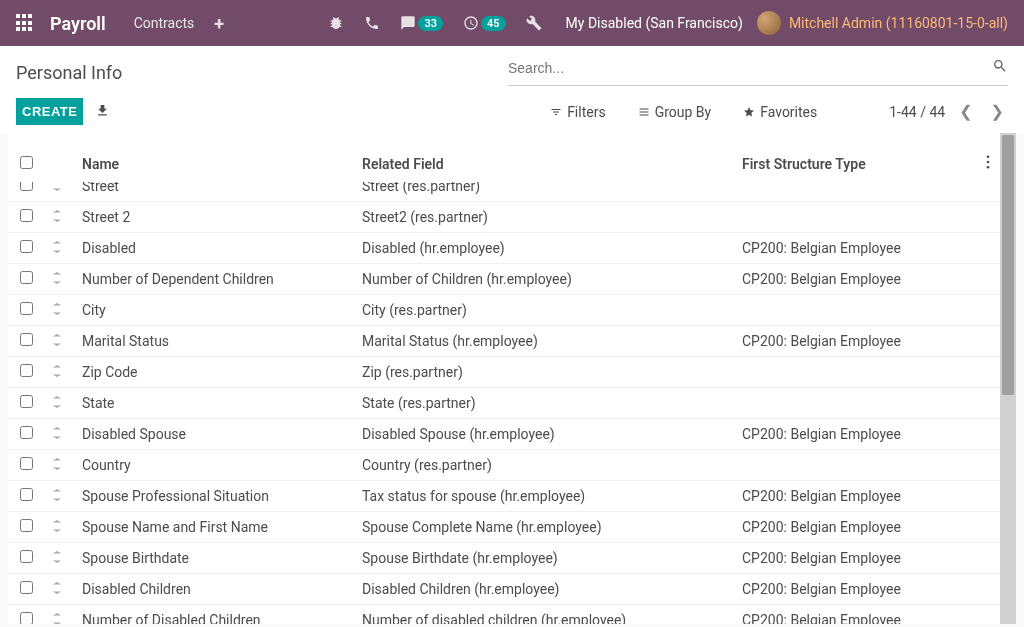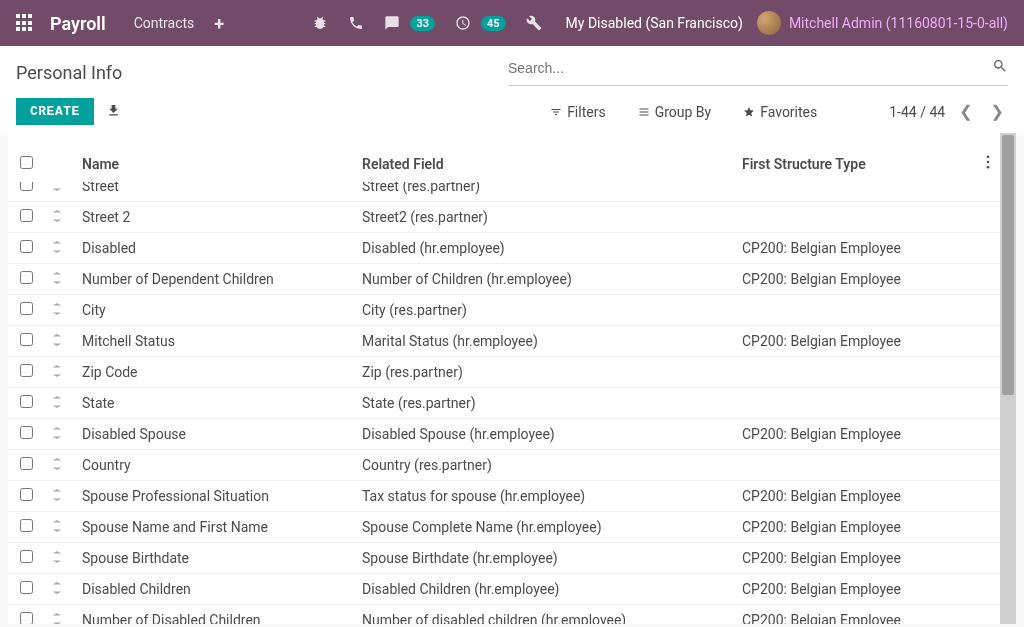--- a/index.html
+++ b/index.html
@@ -5,38 +5,38 @@
 * { margin: 0; padding: 0; box-sizing: border-box; }
 body { font-family: -apple-system, BlinkMacSystemFont, "Segoe UI", Roboto, sans-serif; font-size: 13px; color: #4c4c4c; background: #f9f9f9; width: 1024px; height: 627px; overflow: hidden; }
 
 .topbar { background: #714B67; height: 46px; display: flex; align-items: center; padding: 0 16px; color: #fff; }
 .apps-icon { display: inline-flex; flex-wrap: wrap; width: 18px; height: 18px; gap: 2px; margin-right: 16px; cursor: pointer; }
 .apps-icon span { width: 4px; height: 4px; background: #fff; }
 .app-title { font-size: 18px; font-weight: 600; margin-right: 28px; }
 .nav-link { color: #e5e5e5; font-size: 14px; margin-right: 20px; cursor: pointer; }
 .nav-plus { color: #e7e0e5; font-size: 18px; font-weight: bold; cursor: pointer; }
 .spacer { flex: 1; }
-.top-icon { margin: 0 10px; cursor: pointer; color: #e7e0e5; position: relative; display: inline-flex; align-items: center; gap: 8px; }
+.top-icon { margin: 0 10px; cursor: pointer; color: #e7e0e5; position: relative; display: inline-flex; align-items: center; }
 .top-icon svg { width: 16px; height: 16px; fill: #e7e0e5; }
 .badge { background: #00A09D; color: #fff; font-size: 11px; font-weight: 600; border-radius: 10px; padding: 1px 6px; margin-left: 2px; }
 .company { color: #fff; font-size: 14px; margin: 0 14px; cursor: pointer; }
 .avatar { width: 24px; height: 24px; border-radius: 50%; background: radial-gradient(circle at 30% 30%, #d4a574, #8b6239); margin-right: 8px; display:inline-block; }
-.user { color: #f0abfc; font-size: 14px; cursor: pointer; display: flex; align-items: center; }
+.user { color: #fdba74; font-size: 14px; cursor: pointer; display: flex; align-items: center; }
 
 .control-panel { background: #fff; padding: 12px 16px 8px 16px;}
 .cp-row1 { display: flex; justify-content: space-between; align-items: center; margin-bottom: 12px; }
 .breadcrumb { font-size: 18px; color: #4c4c4c; }
 .search-box { flex: 0 0 500px; display: flex; align-items: center; border-bottom: 1px solid #ccc; padding-bottom: 8px; margin-left: 28px; }
 .search-input { flex: 1; border: none; outline: none; font-size: 14px; color: #666; background: transparent; }
 .search-icon { cursor: pointer; }
 .search-icon svg { width: 16px; height: 16px; fill: #666; }
 
 .cp-row2 { display: flex; justify-content: space-between; align-items: center; }
 .cp-left { display: flex; align-items: center; gap: 12px; }
-.btn-create { background: #00A09D; color: #fff; border: none; padding: 6px 14px; font-size: 13px; font-weight: 600; cursor: pointer; letter-spacing: 0.5px; font-family: Liberation Mono, monospace; }
+.btn-create { background: #00A09D; color: #fff; border: none; padding: 6px 6px; font-size: 13px; font-weight: 600; cursor: pointer; letter-spacing: 0.5px; }
 .btn-import { color: #4c4c4c; cursor: pointer; }
 .btn-import svg { width: 15px; height: 15px; fill: #4c4c4c; }
 .cp-right { display: flex; align-items: center; gap: 32px; color: #4c4c4c; }
 .filter-btn { display: inline-flex; align-items: center; gap: 5px; cursor: pointer; font-size: 14px; }
 .filter-btn svg { width: 12px; height: 12px; fill: #4c4c4c; }
 .pager { display: flex; align-items: center; gap: 10px; margin-left: 40px; }
 .pager-text { font-size: 14px; }
 .pager-arrow { cursor: pointer; color: #888; font-size: 16px; padding: 4px; }
 
 .table-wrap { overflow-y: auto; height: calc(627px - 46px - 90px); background: #fff; position: relative; margin: 0 8px;}
@@ -224,21 +224,21 @@
           <td>City</td>
           <td>City (res.partner)</td>
           <td></td>
           <td></td>
         </tr>
         <tr>
           <td><input type="checkbox" style=""></td>
           <td><span class="handle"><svg viewBox="0 0 10 14">
                 <path d="M0 3 L5 0 L10 3 Z M0 11 L5 14 L10 11 Z"></path>
               </svg></span></td>
-          <td>Mitchell Status</td>
+          <td>Marital Status</td>
           <td>Marital Status (hr.employee)</td>
           <td>CP200: Belgian Employee</td>
           <td></td>
         </tr>
         <tr>
           <td><input type="checkbox" style=""></td>
           <td><span class="handle"><svg viewBox="0 0 10 14">
                 <path d="M0 3 L5 0 L10 3 Z M0 11 L5 14 L10 11 Z"></path>
               </svg></span></td>
           <td>Zip Code</td>

